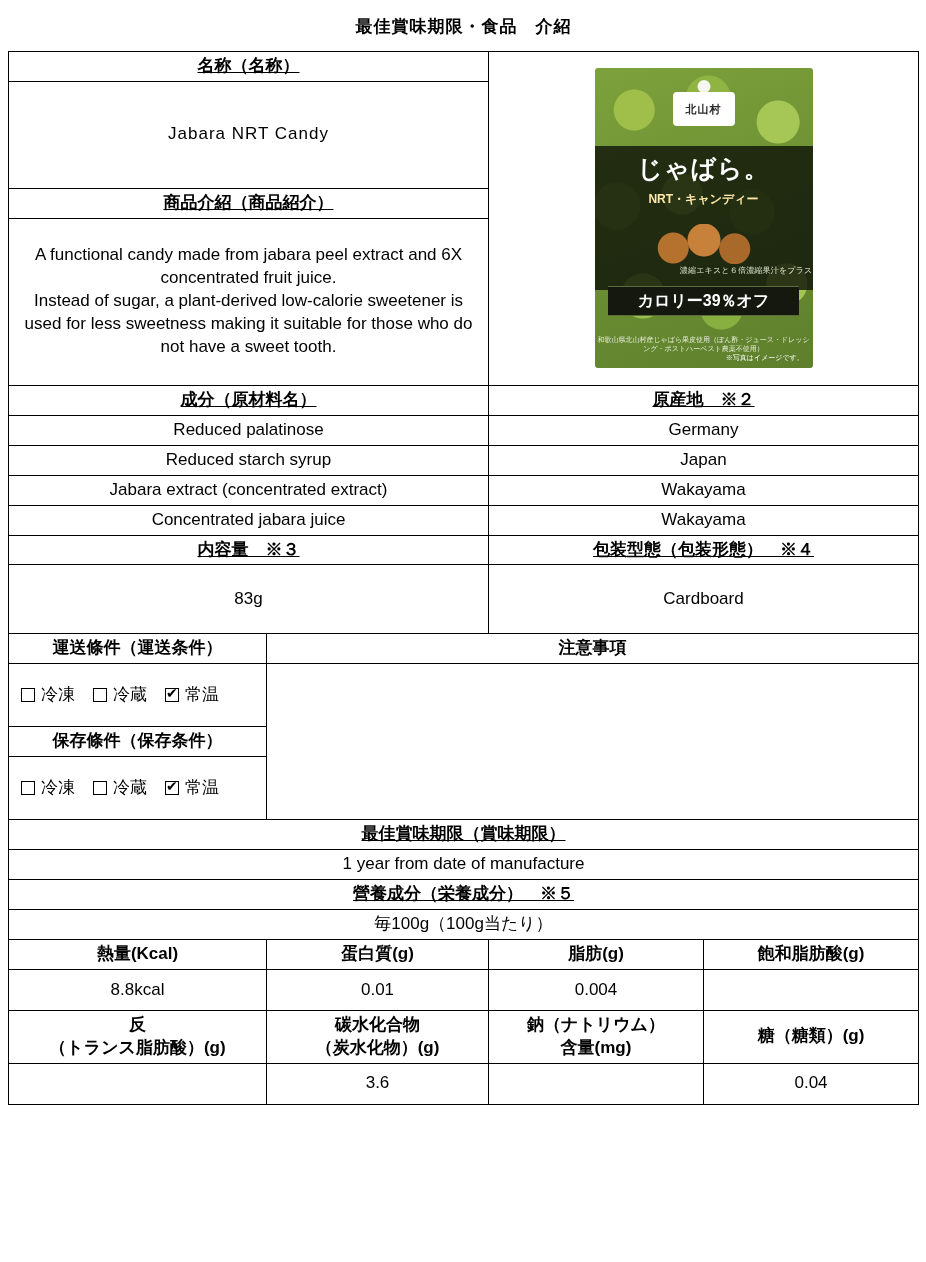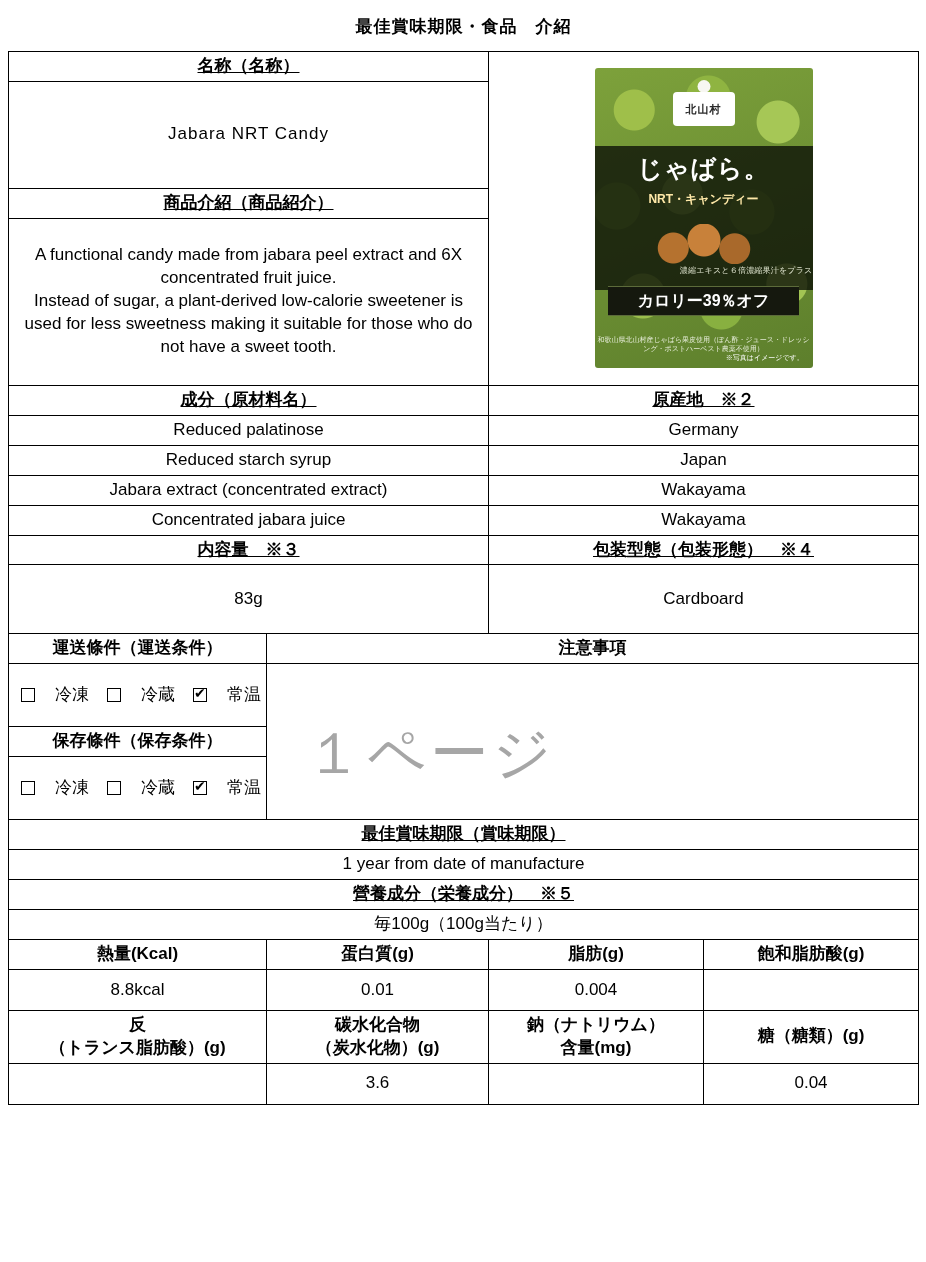--- a/index.html
+++ b/index.html
@@ -198,21 +198,21 @@
     display: flex;
     align-items: center;
     justify-content: flex-start;
     gap: 18px;
     padding-left: 8px;
     font-size: 17px;
   }
   .chk {
     display: inline-flex;
     align-items: center;
-    gap: 20px;
+    gap: 6px;
     white-space: nowrap;
   }
   .box {
     display: inline-block;
     width: 14px;
     height: 14px;
     border: 1.3px solid #000;
     background: #fff;
     position: relative;
     box-sizing: border-box;
@@ -433,14 +433,13 @@
     <tr>
       <td class="blank"></td>
       <td class="blank">3.6</td>
       <td class="blank"></td>
       <td class="blank">0.04</td>
     </tr>
 
   </tbody>
     </table>
 
-  <div class="watermark">１ページ</div>
 </div>
 
 </body></html>

